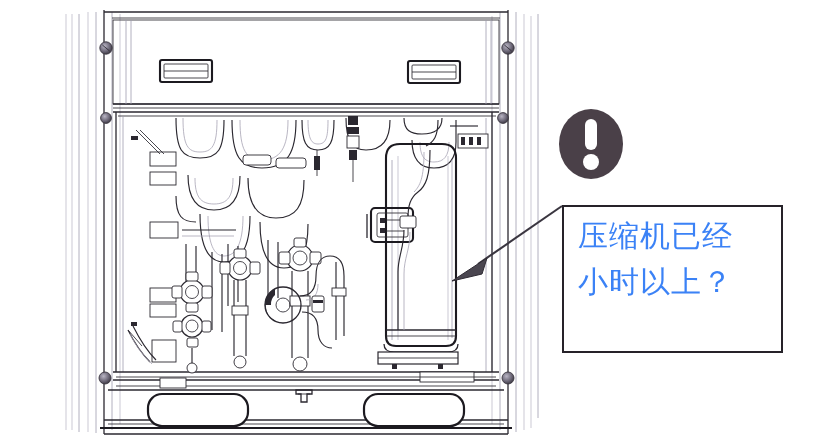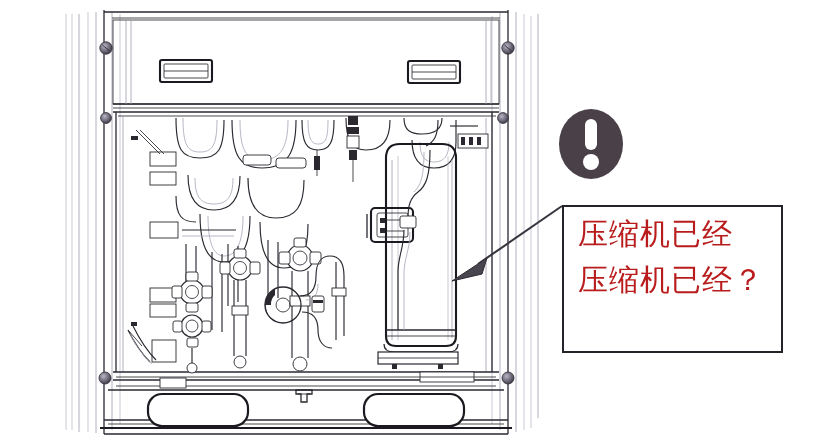--- a/index.html
+++ b/index.html
@@ -41,24 +41,24 @@
     left: 562px;
     top: 205px;
     width: 221px;
     height: 148px;
     border: 2px solid #262229;
     background: #ffffff;
     box-sizing: border-box;
     padding: 6px 0 0 14px;
   }
   .callout-line {
-    font-family: Liberation Mono, monospace;
+    font-family: Liberation Serif, serif;
     font-size: 30px;
     line-height: 46px;
-    color: #b91c1c;
+    color: #3b82f6;
     letter-spacing: 1px;
     white-space: nowrap;
     font-weight: 400;
   }
 </style>
 </head>
 <body>
 
 <div id="root">
 
@@ -366,16 +366,16 @@
   </svg>
 
   <svg id="warn-icon" viewBox="0 0 66 72" width="66" height="72">
     <ellipse cx="33" cy="36" rx="32" ry="35" fill="#4a4048"></ellipse>
     <rect x="27" y="11" width="12" height="31" rx="6" fill="#ffffff"></rect>
     <circle cx="33" cy="54" r="8" fill="#ffffff"></circle>
   </svg>
 
   <div id="callout-box">
     <div class="callout-line">压缩机已经</div>
-    <div class="callout-line">压缩机已经？</div>
+    <div class="callout-line">小时以上？</div>
   </div>
 
 </div>
 
 </body></html>

